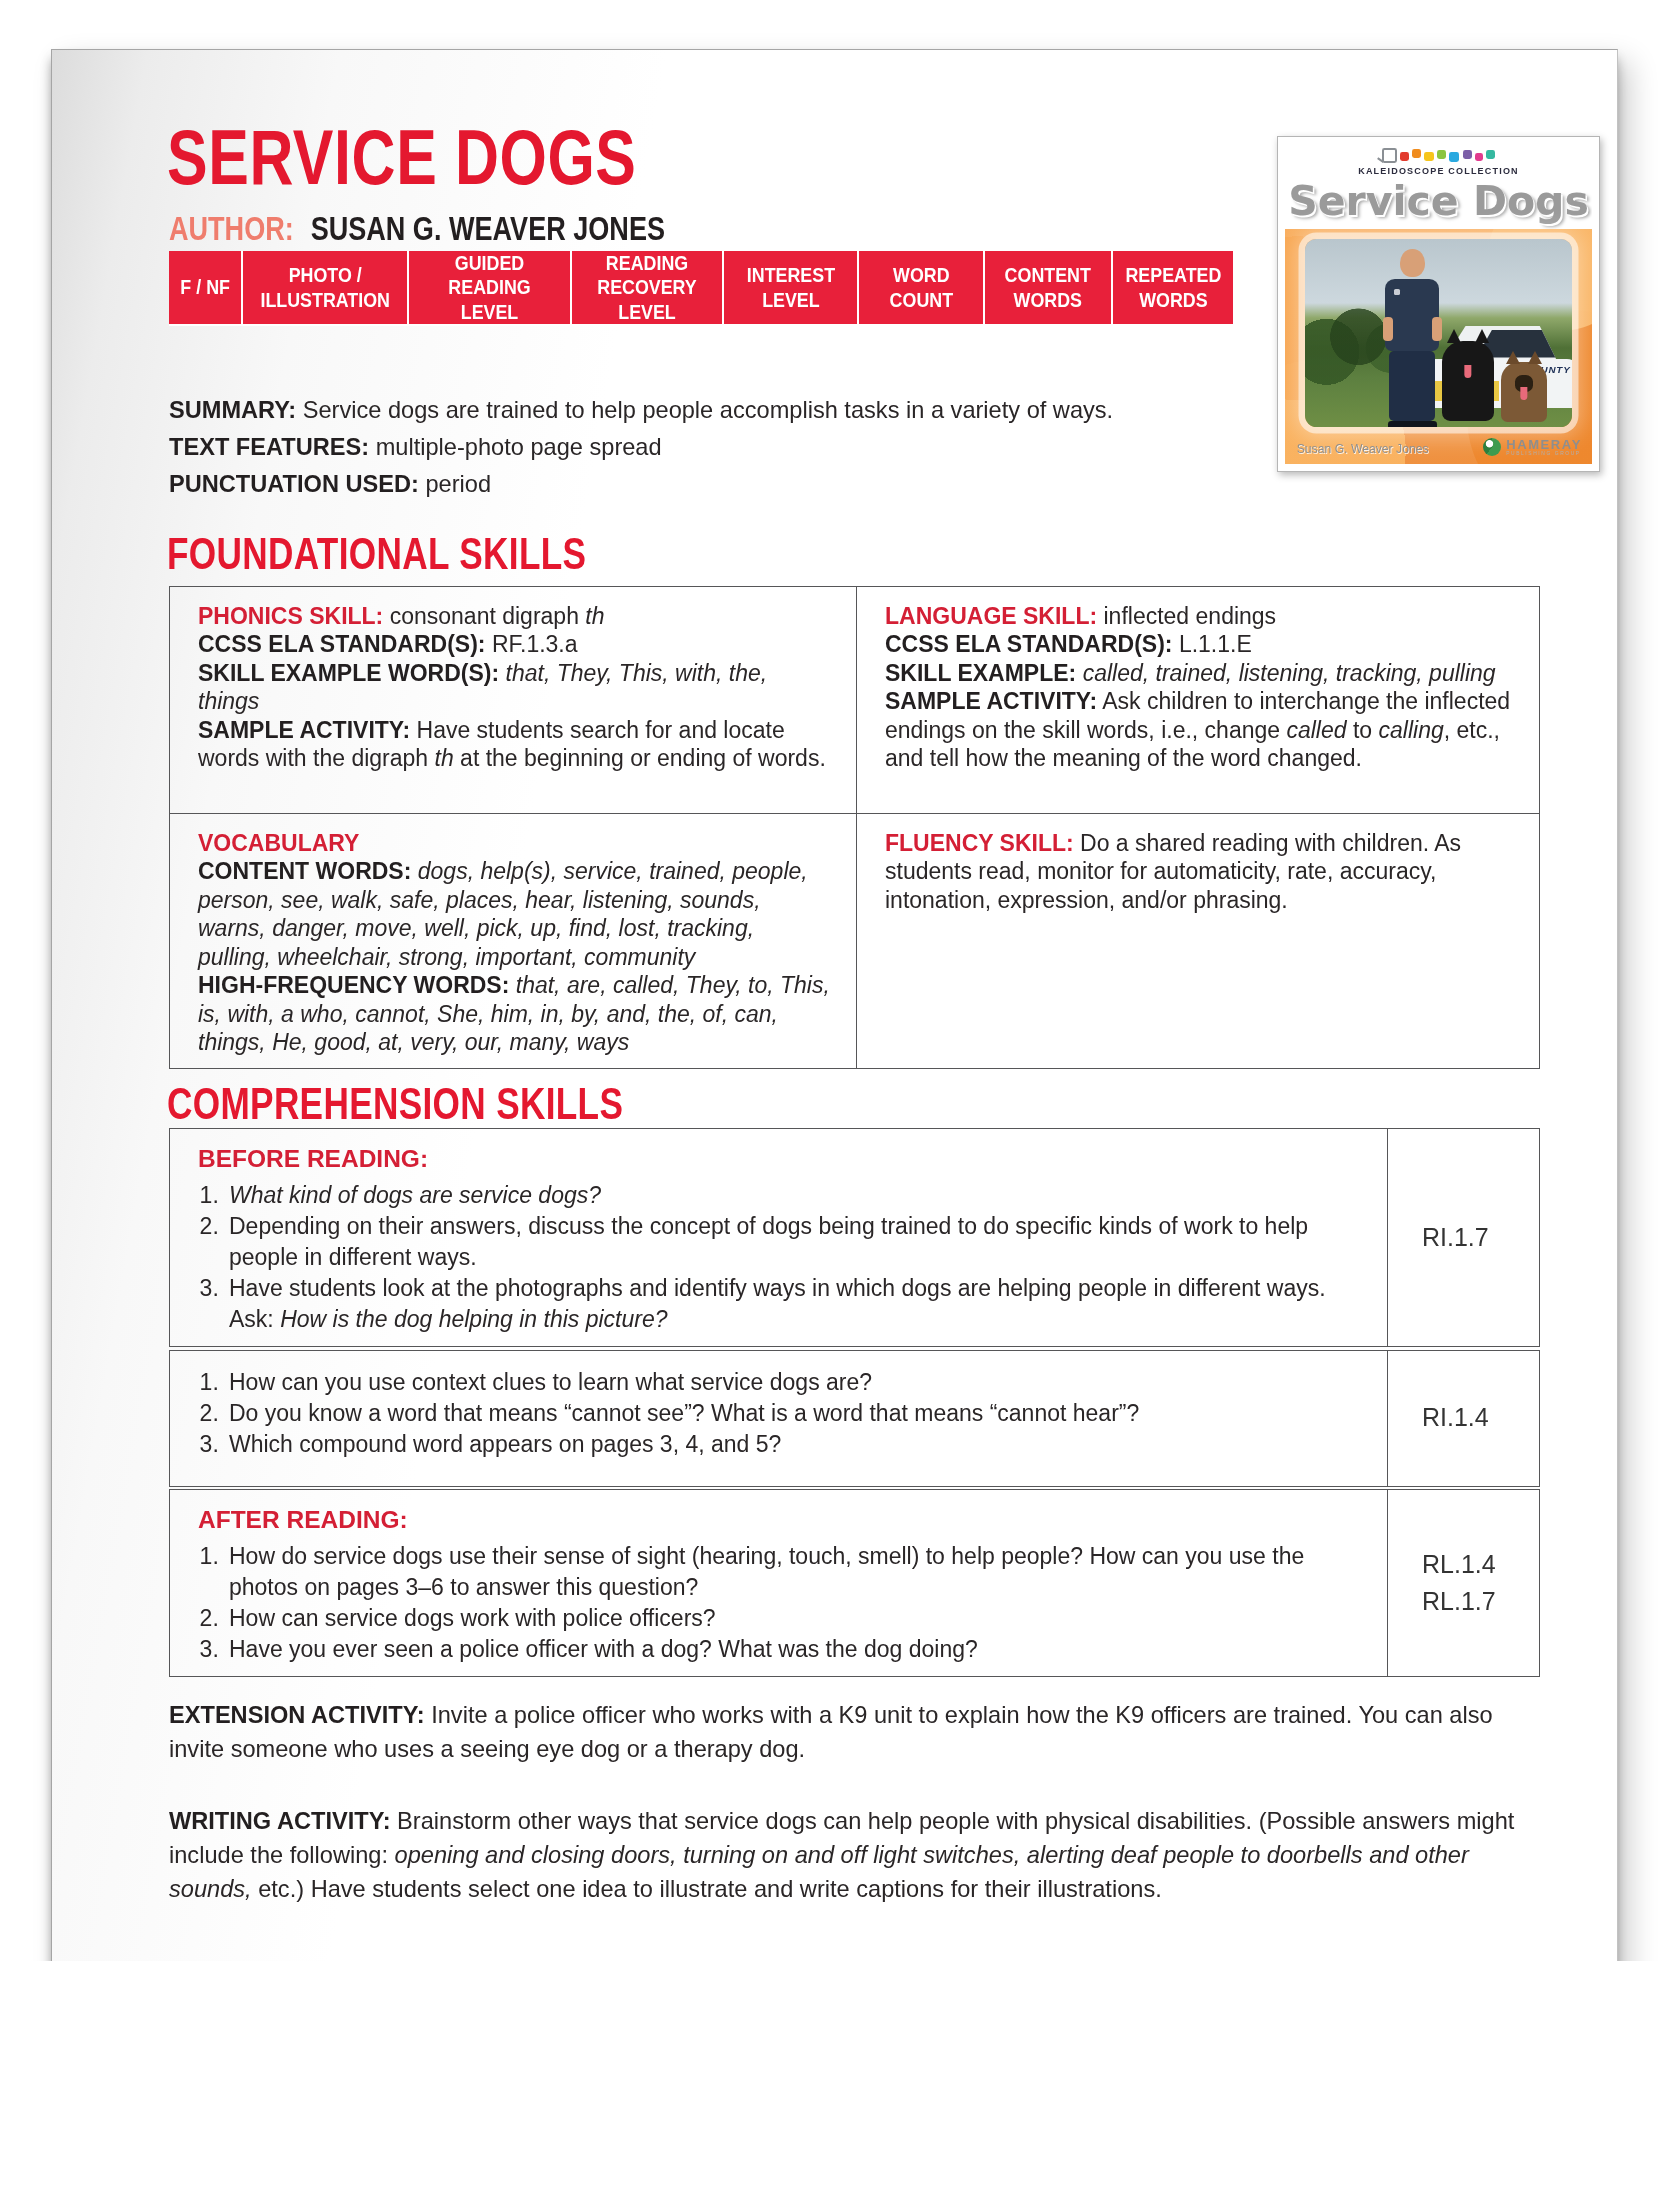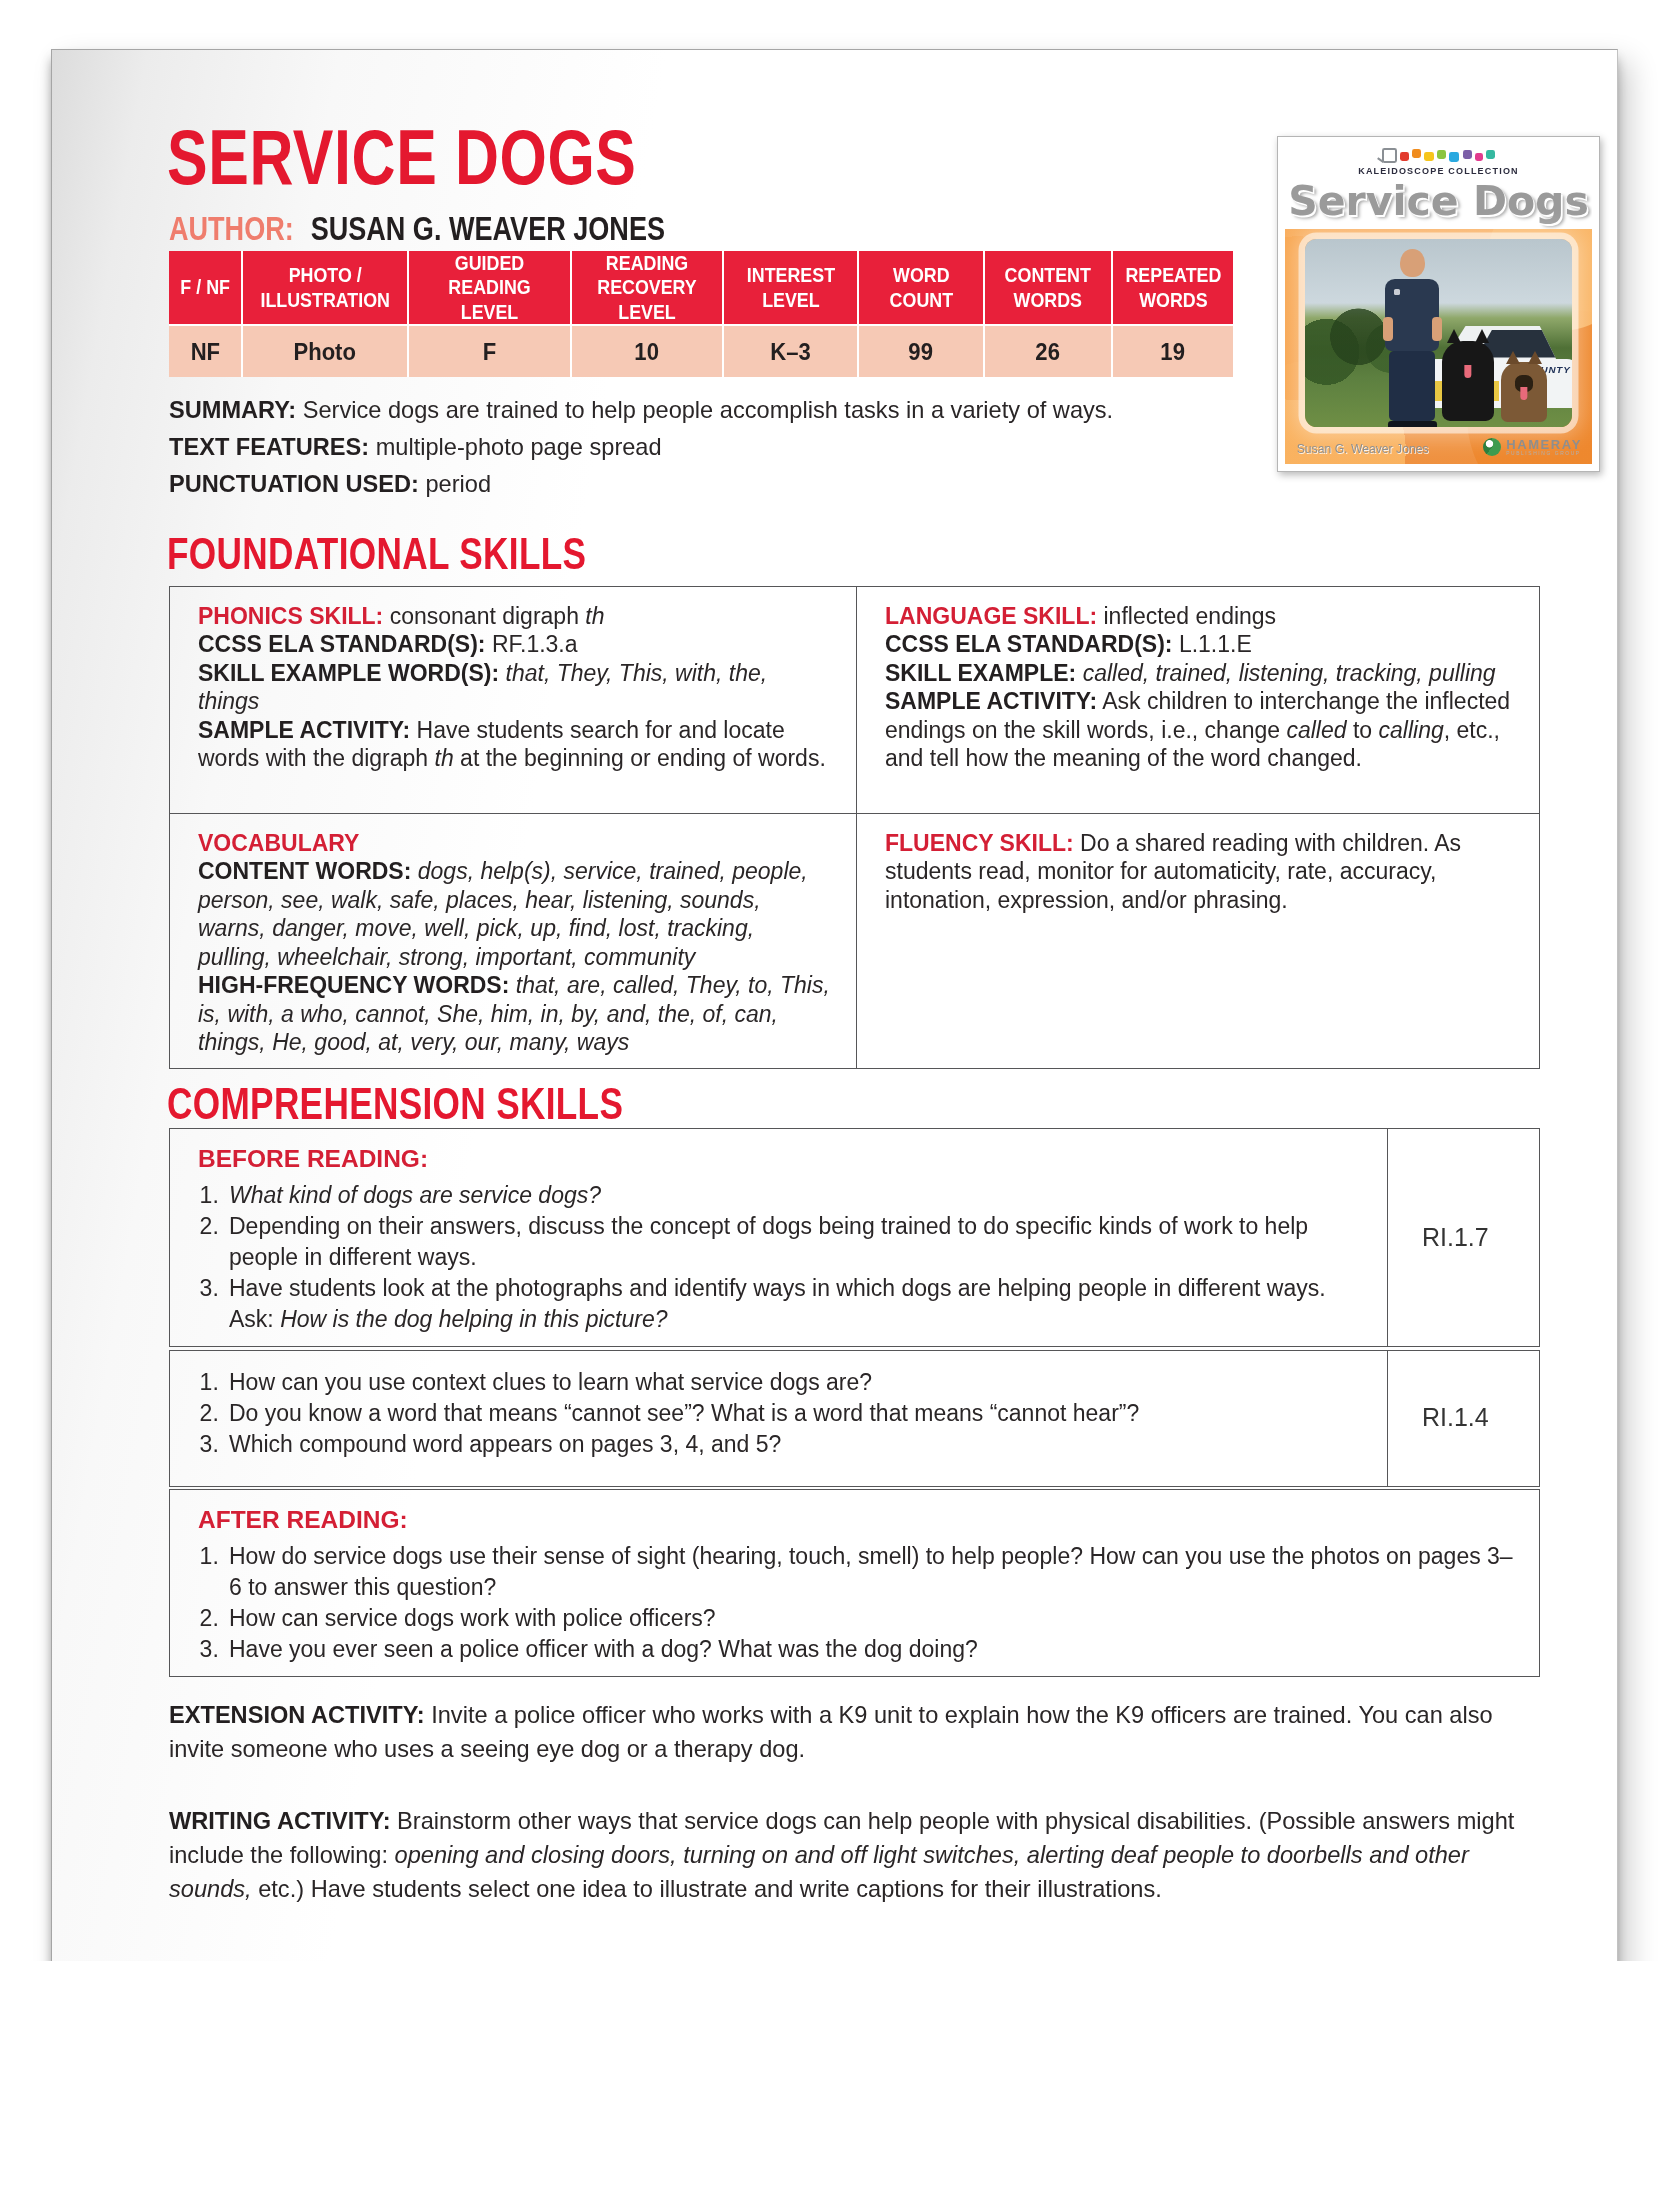--- a/index.html
+++ b/index.html
@@ -181,46 +181,20 @@
           </div>
         <div class="itc c6">
             <span class="cond">CONTENT
 WORDS</span>
           </div>
         <div class="itc c7">
             <span class="cond">REPEATED
 WORDS</span>
           </div>
       </div>
-      <div class="itr data">
-        <div class="itc c0">
-            <span class="cond">NF</span>
-          </div>
-        <div class="itc c1">
-            <span class="cond">Photo</span>
-          </div>
-        <div class="itc c2">
-            <span class="cond">F</span>
-          </div>
-        <div class="itc c3">
-            <span class="cond">10</span>
-          </div>
-        <div class="itc c4">
-            <span class="cond">K–3</span>
-          </div>
-        <div class="itc c5">
-            <span class="cond">99</span>
-          </div>
-        <div class="itc c6">
-            <span class="cond">26</span>
-          </div>
-        <div class="itc c7">
-            <span class="cond">19</span>
-          </div>
-      </div>
     </div>
 
     <div class="abs cover">
       <div class="cover-inner">
         <div class="kal-logo">
           <div class="kal-dots">
             <span class="mag"></span>
             <span class="kd1"></span>
               <span class="kd2"></span>
               <span class="kd3"></span>
@@ -332,20 +306,22 @@
       </div>
       <div class="comp-row row-after">
         <div class="comp-main">
           <div class="comp-label">AFTER READING:</div>
           <ol class="qlist">
             <li><span>How do service dogs use their sense of sight (hearing, touch, smell) to help people? How can you use the photos on pages 3–6 to answer this question?</span></li>
             <li><span>How can service dogs work with police officers?</span></li>
             <li><span>Have you ever seen a police officer with a dog? What was the dog doing?</span></li>
           </ol>
         </div>
+        <div class="comp-std">RL.1.4
+RL.1.7</div>
       </div>
     </div>
 
     <div class="abs activities">
       <div class="act-extension">
         <span class="blab">EXTENSION ACTIVITY:</span><span> Invite a police officer who works with a K9 unit to explain how the K9 officers are trained. You can also invite someone who uses a seeing eye dog or a therapy dog.</span>
       </div>
       <div class="act-writing">
         <span class="blab">WRITING ACTIVITY:</span><span> Brainstorm other ways that service dogs can help people with physical disabilities. (Possible answers might include the following: </span><i>opening and closing doors, turning on and off light switches, alerting deaf people to doorbells and other sounds,</i><span> etc.) Have students select one idea to illustrate and write captions for their illustrations.</span>
       </div>

